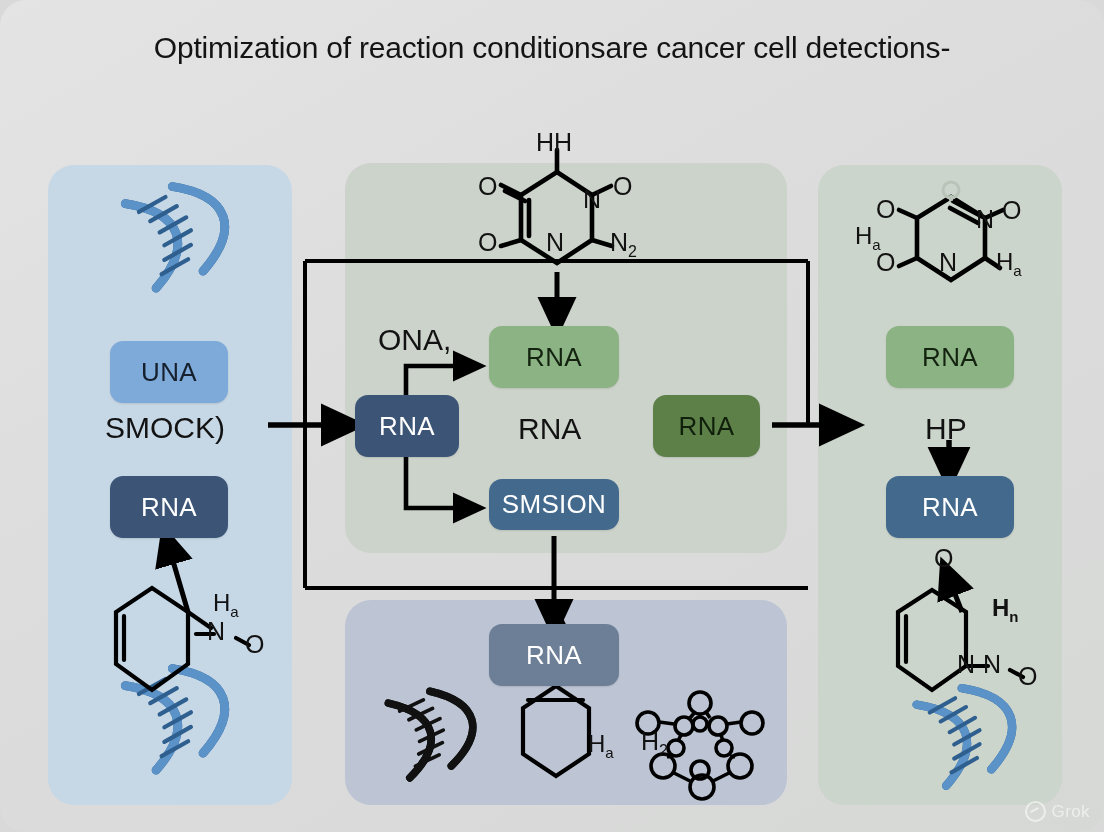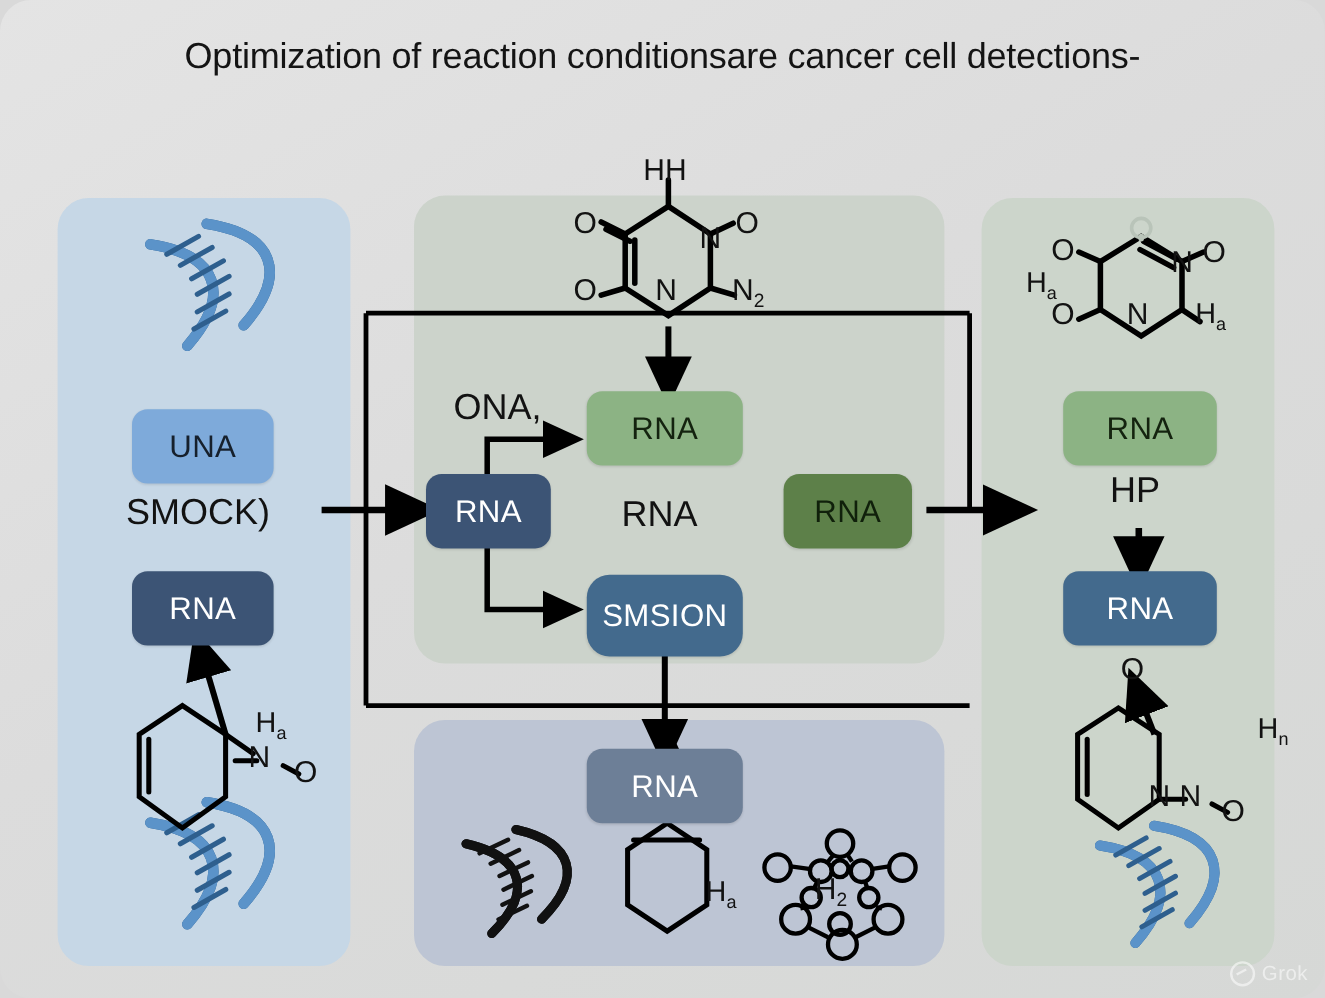--- a/index.html
+++ b/index.html
@@ -245,51 +245,51 @@
 
   <div class="plabel" style="left:536px;top:128px;font-size:25px;"><span>H</span><span>H</span></div>
   <div class="plabel" style="left:478px;top:172px;font-size:25px;">O</div>
   <div class="plabel" style="left:478px;top:228px;font-size:25px;">O</div>
   <div class="plabel" style="left:583px;top:185px;font-size:25px;">N</div>
   <div class="plabel" style="left:546px;top:228px;font-size:25px;">N</div>
   <div class="plabel" style="left:613px;top:172px;font-size:25px;">O</div>
   <div class="plabel" style="left:610px;top:228px;font-size:25px;"><span>N</span><sub style="font-size:16px;">2</sub></div>
 
   <div class="plabel" style="left:588px;top:730px;font-size:24px;"><span>H</span><sub style="font-size:15px;">a</sub></div>
-  <div class="plabel" style="left:679px;top:727px;font-size:25px;"><span>H</span><sub style="font-size:16px;">2</sub></div>
+  <div class="plabel" style="left:641px;top:727px;font-size:25px;"><span>H</span><sub style="font-size:16px;">2</sub></div>
 
   <div class="plabel" style="left:876px;top:195px;font-size:25px;">O</div>
   <div class="plabel" style="left:876px;top:248px;font-size:25px;">O</div>
   <div class="plabel" style="left:976px;top:205px;font-size:25px;">N</div>
   <div class="plabel" style="left:939px;top:248px;font-size:25px;">N</div>
   <div class="plabel" style="left:1002px;top:196px;font-size:25px;">O</div>
   <div class="plabel" style="left:855px;top:222px;font-size:24px;"><span>H</span><sub style="font-size:15px;">a</sub></div>
   <div class="plabel" style="left:996px;top:248px;font-size:24px;"><span>H</span><sub style="font-size:15px;">a</sub></div>
 
   <div class="plabel" style="left:934px;top:544px;font-size:25px;">O</div>
   <div class="plabel" style="left:957px;top:650px;font-size:25px;">N</div>
   <div class="plabel" style="left:983px;top:650px;font-size:25px;">N</div>
   <div class="plabel" style="left:1018px;top:662px;font-size:25px;">O</div>
-  <div class="plabel" style="left:1048px;top:594px;font-size:24px;"><span>H</span><sub style="font-size:15px;">n</sub></div>
+  <div class="plabel" style="left:992px;top:594px;font-size:24px;font-weight:bold;"><span>H</span><sub style="font-size:15px;">n</sub></div>
 
   <div class="node n-lightblue" style="left:110px;top:326px;width:118px;height:62px;margin-top:15px;">UNA</div>
   <div class="plabel" style="left:105px;top:411px;">SMOCK)</div>
   <div class="node n-navy" style="left:110px;top:476px;width:118px;height:62px;">RNA</div>
 
   <div class="plabel" style="left:378px;top:323px;">ONA,</div>
   <div class="node n-sage" style="left:489px;top:326px;width:130px;height:62px;">RNA</div>
   <div class="node n-navy" style="left:355px;top:395px;width:104px;height:62px;">RNA</div>
   <div class="plabel" style="left:518px;top:412px;">RNA</div>
   <div class="node n-olive" style="left:653px;top:395px;width:107px;height:62px;">RNA</div>
-  <div class="node n-steel" style="left:489px;top:479px;width:130px;height:68px;border-radius:19px;">SMSION</div>
+  <div class="node n-steel" style="left:489px;top:479px;width:130px;height:51px;">SMSION</div>
 
   <div class="node n-slate" style="left:489px;top:624px;width:130px;height:62px;">RNA</div>
 
   <div class="node n-sage" style="left:886px;top:326px;width:128px;height:62px;">RNA</div>
-  <div class="plabel" style="left:925px;top:392px;">HP</div>
+  <div class="plabel" style="left:925px;top:412px;">HP</div>
   <div class="node n-steel" style="left:886px;top:476px;width:128px;height:62px;">RNA</div>
 
   <div id="wm">
     <span class="ring"></span>
     <span>Grok</span>
   </div>
 
 </div>
 
 </body></html>

